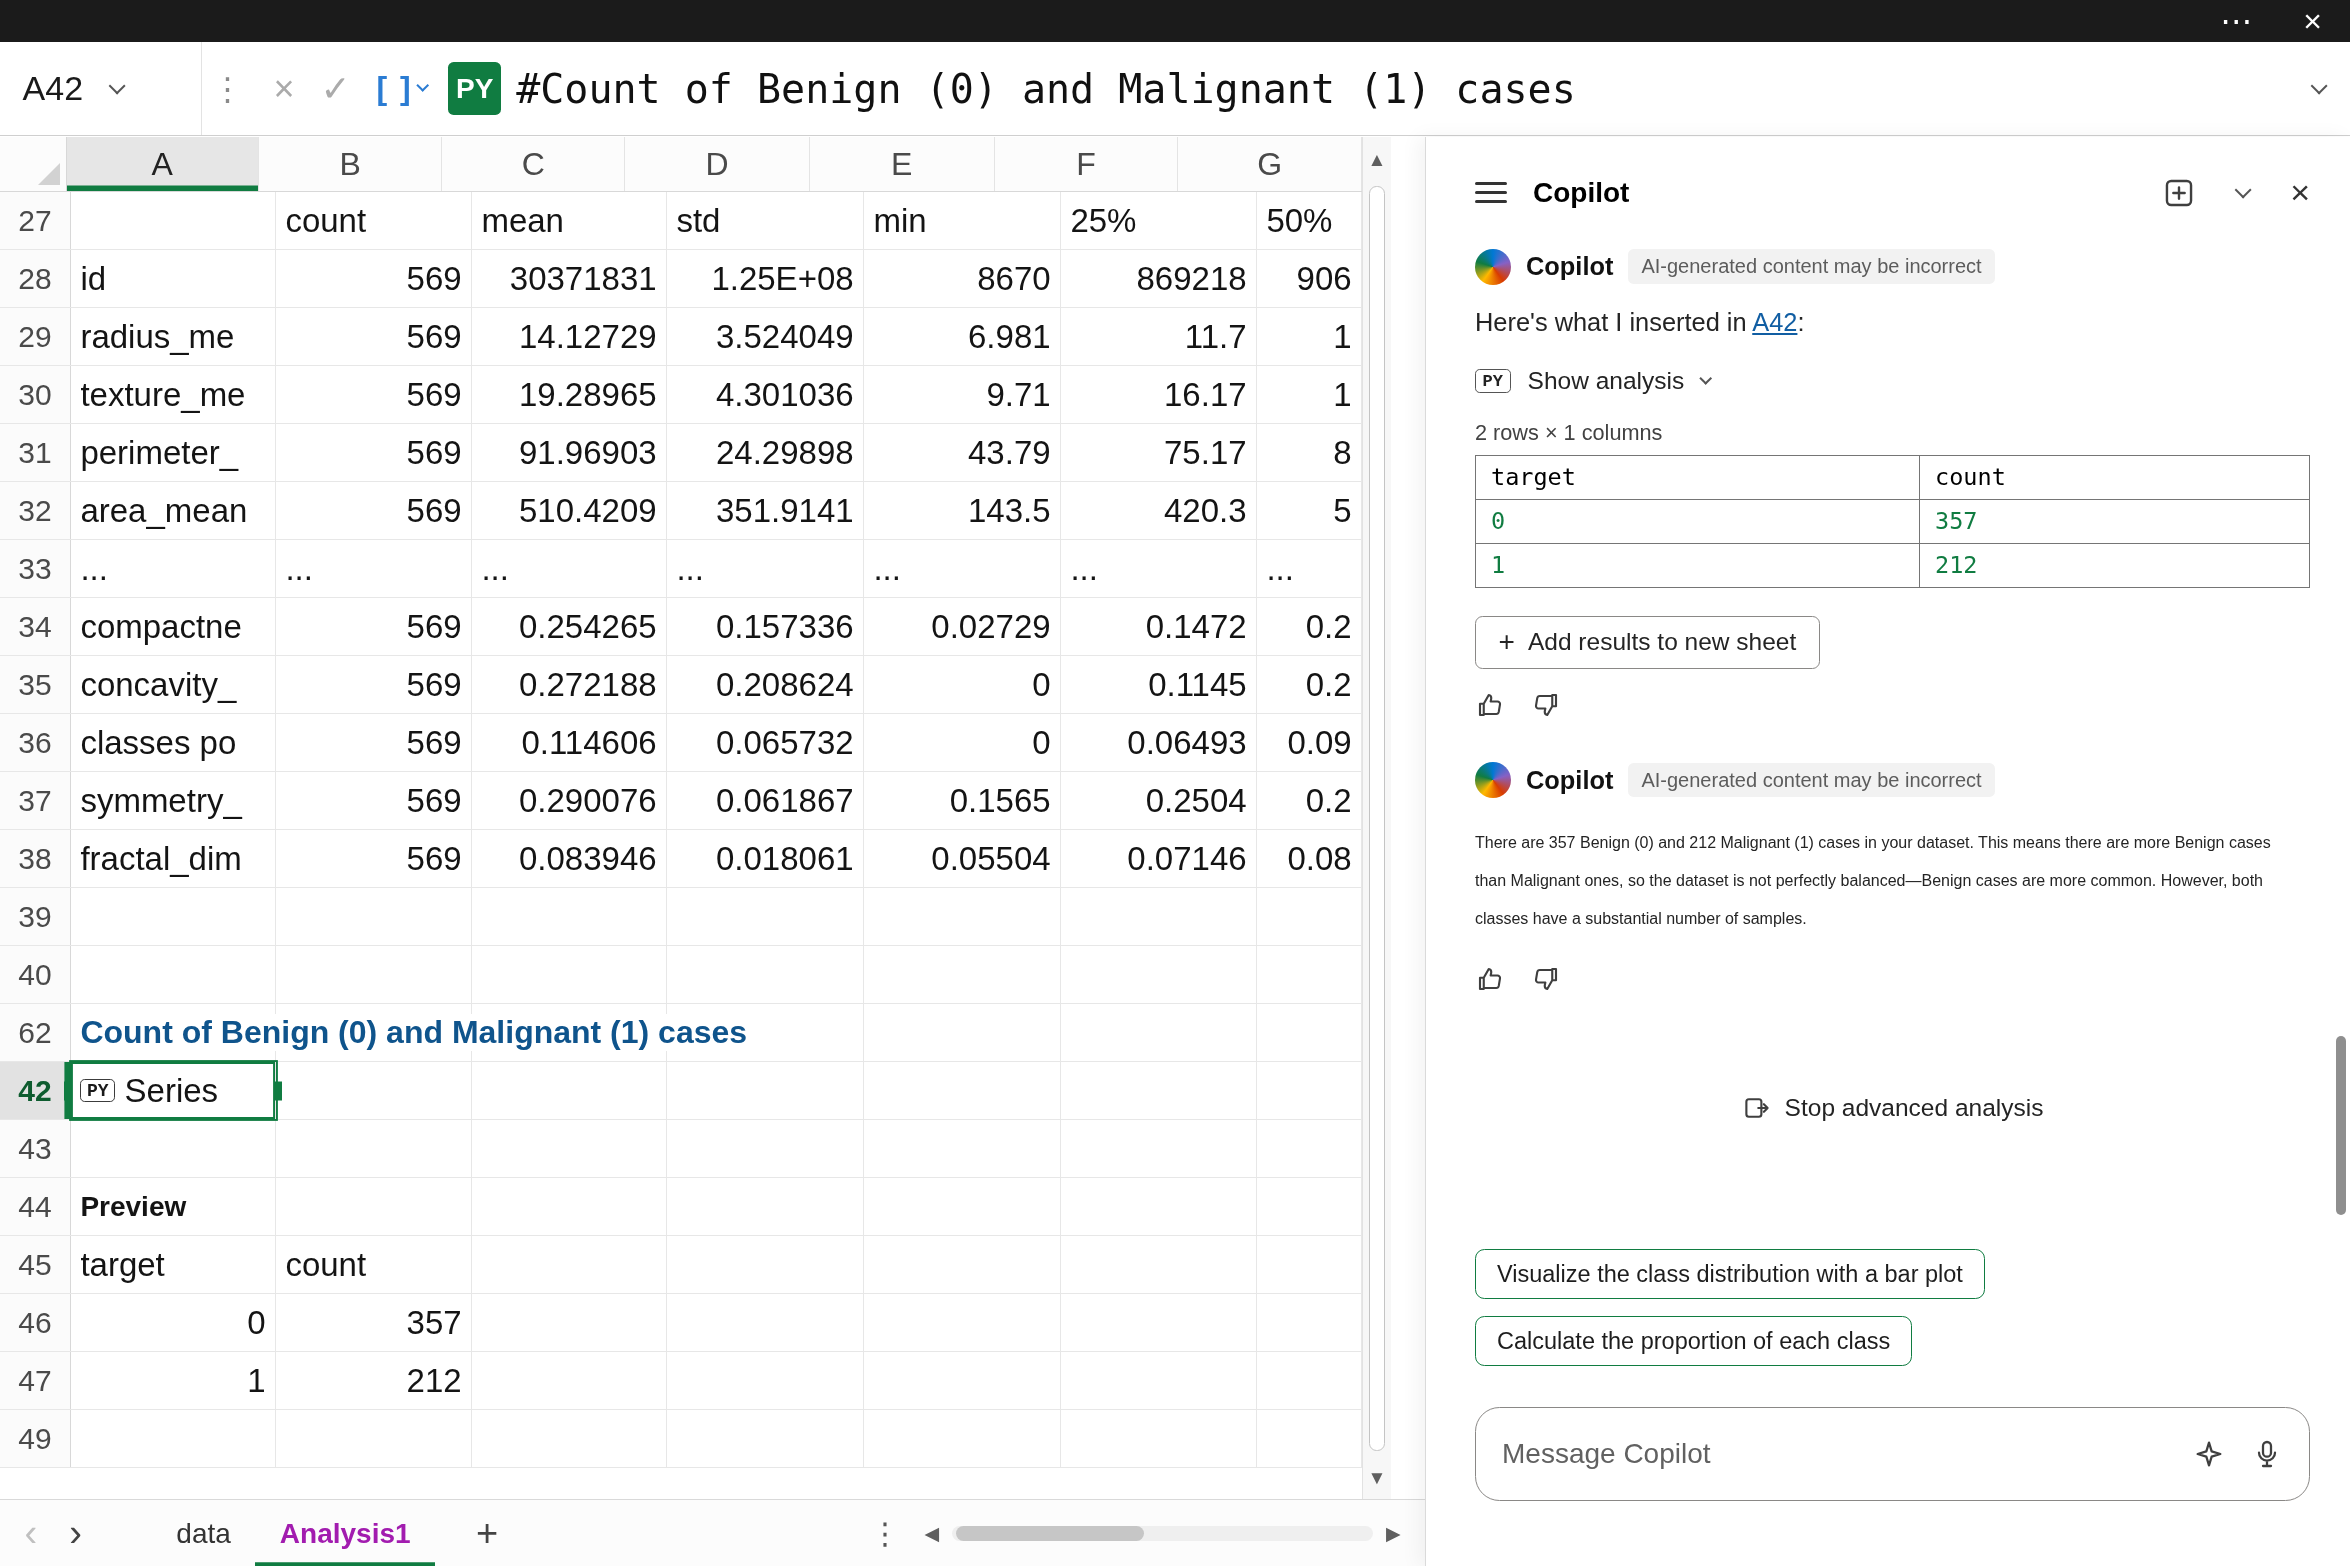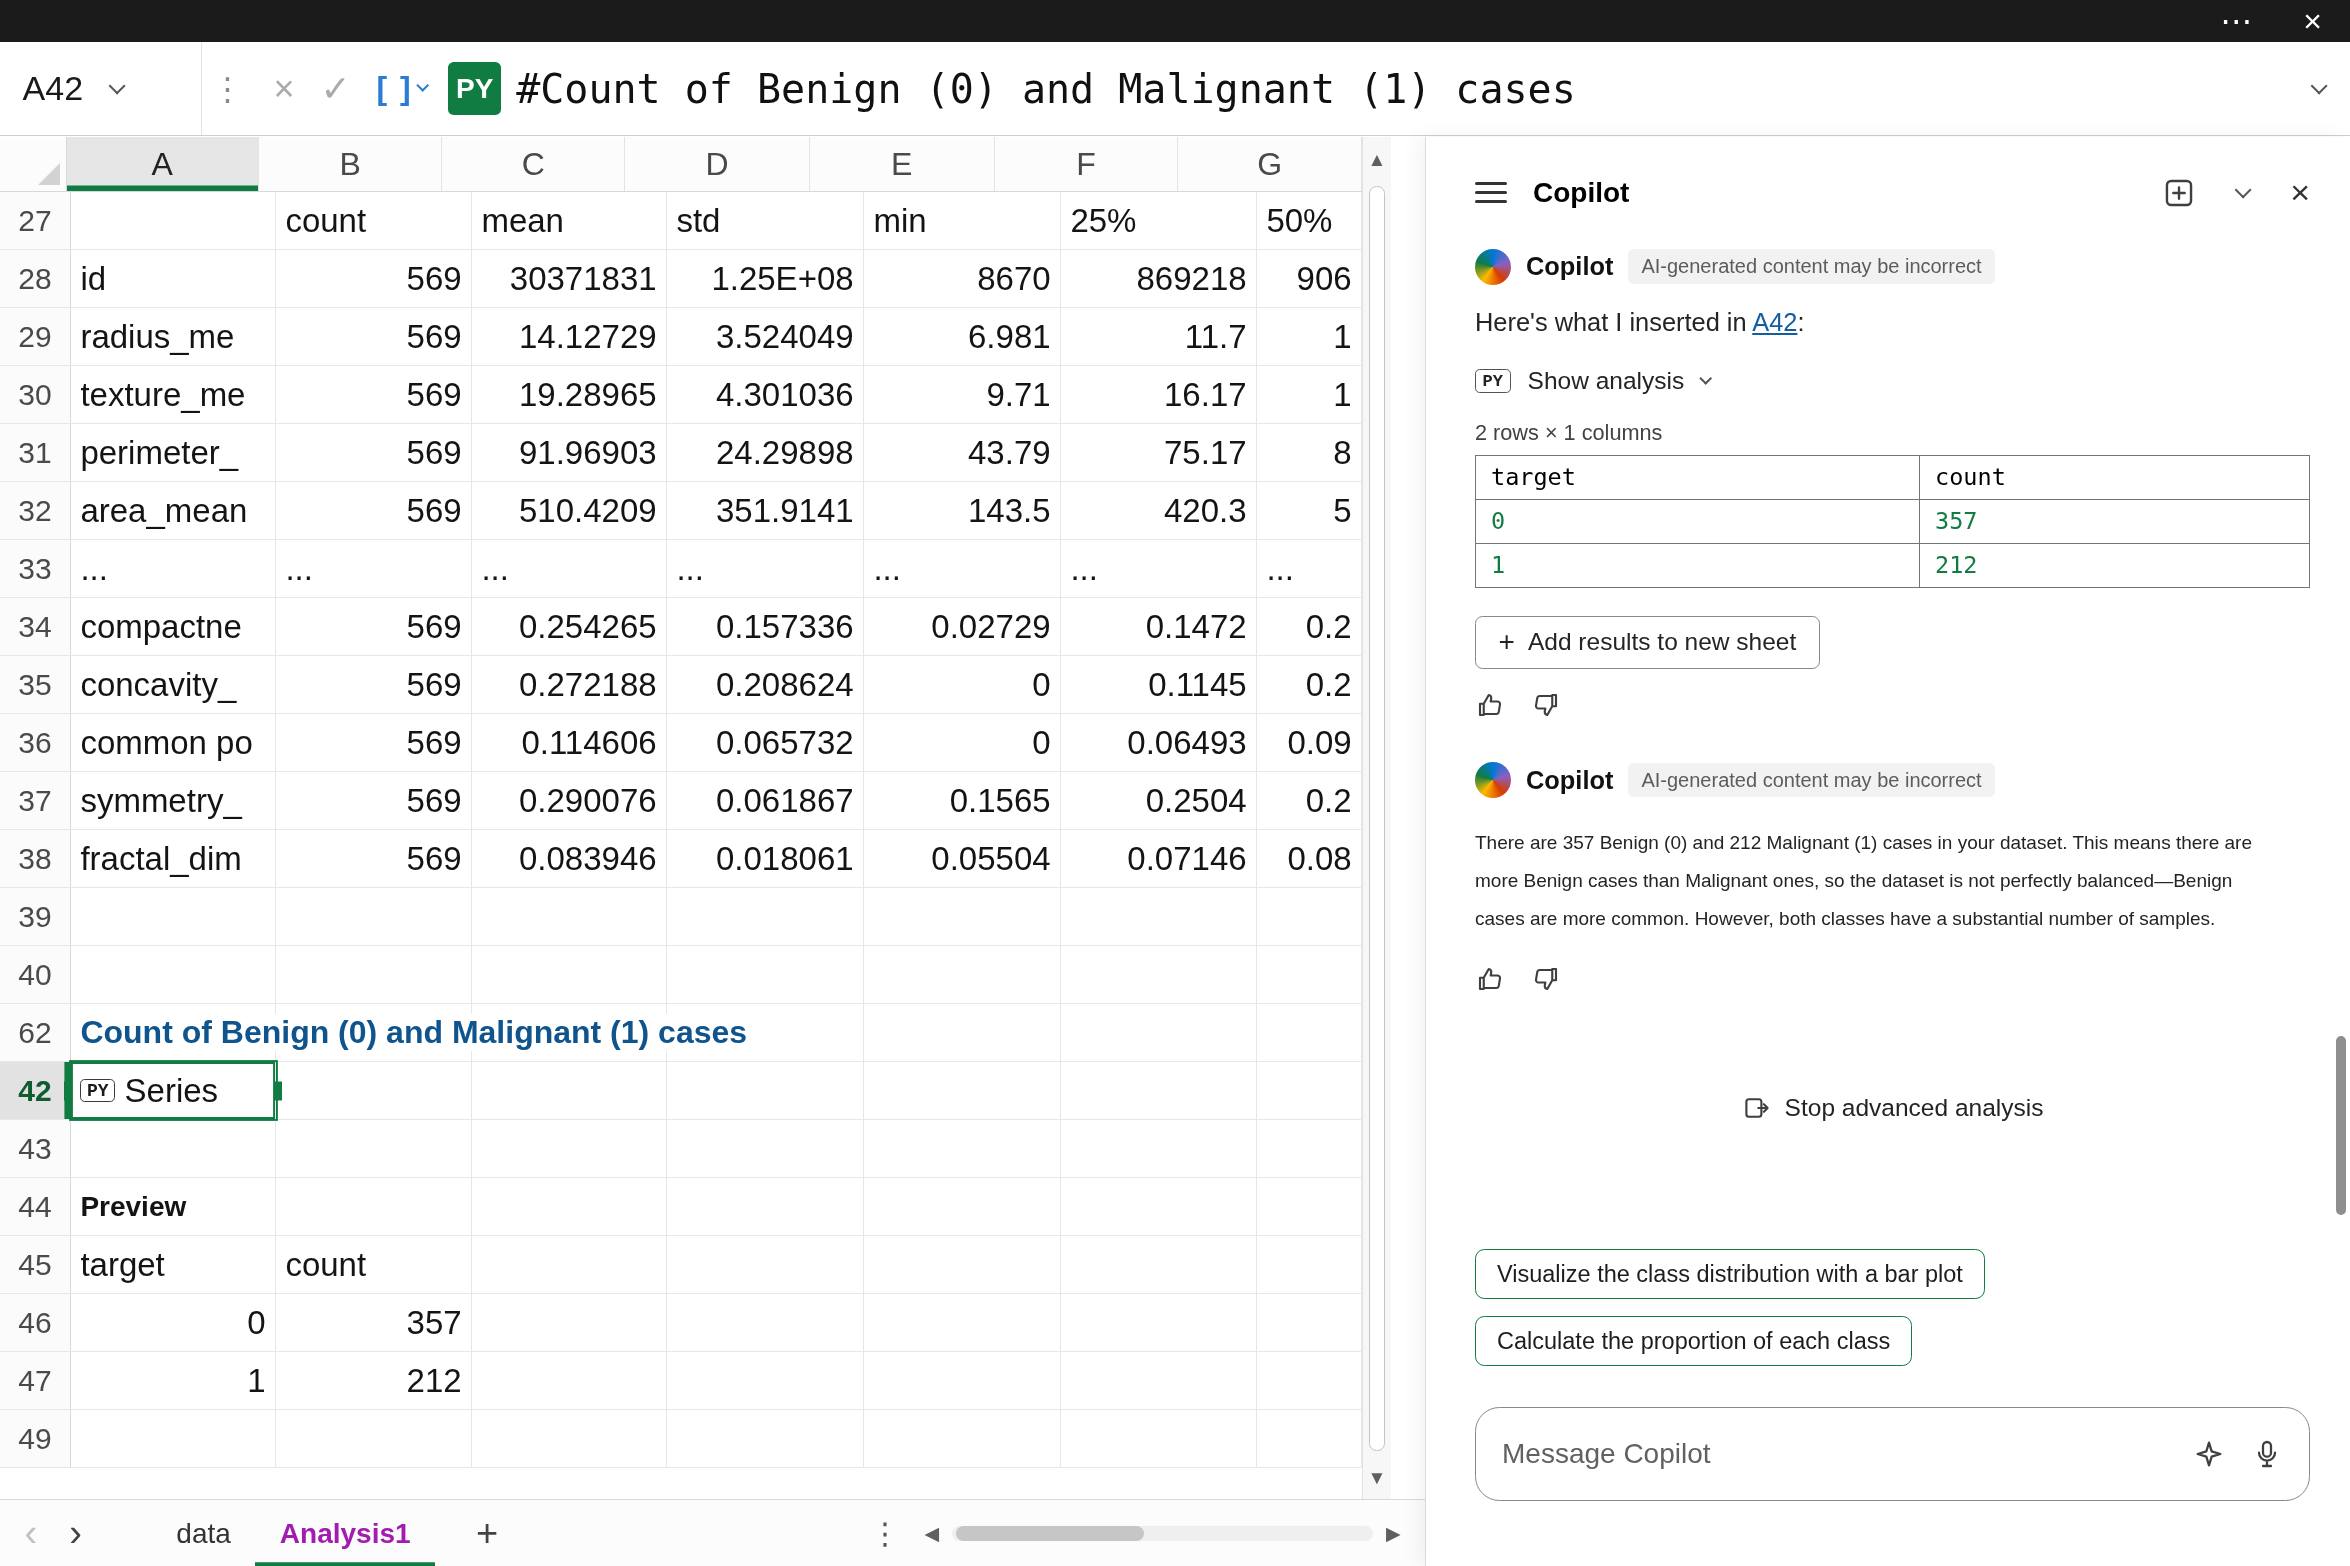--- a/index.html
+++ b/index.html
@@ -101,21 +101,21 @@
   .shape-line { margin-top:24.5px; font-size:21.7px; color:#424242; }
   table.result { border-collapse:collapse; margin-top:9.4px; font-family:"DejaVu Sans Mono", monospace; font-size:23.5px; }
   table.result td, table.result th { border:1.9px solid #757575; padding:7.5px 15px; text-align:left; font-weight:400; min-width:94px; }
   table.result th { color:#000; }
   table.result td { color:#107C41; }
   .add-btn { margin-top:28px; display:inline-flex; align-items:center; gap:13px; border:1.9px solid #8a8886;
              border-radius:7.5px; padding:9.4px 22.6px; font-size:24.5px; color:#242424; background:#fff; width:fit-content; }
   .add-btn .plus { font-size:28px; color:#242424; }
   .thumbs { margin-top:21px; display:flex; gap:26px; }
   .thumbs svg { width:30px; height:30px; }
-  .para { margin-top:21px; font-size:19px; line-height:38px; color:#242424; max-width:810px; }
+  .para { margin-top:21px; font-size:16px; line-height:38px; color:#242424; max-width:810px; }
   .stop-row { margin-top:99px; display:flex; align-items:center; justify-content:center; gap:13px; }
   .stop-row span { font-size:24.5px; color:#242424; }
   .spacer { flex:1; }
   .chips { display:flex; flex-direction:column; gap:17px; align-items:flex-start; }
   .chip { border:1.9px solid #107C41; border-radius:9.4px; padding:10.4px 21px; font-size:23.5px; color:#1d1d1d; background:#fff; }
   .input-row { margin:41px 0 66px 0; height:94px; border:1.9px solid #8a8886; border-radius:24.5px;
                display:flex; align-items:center; padding:0 26px; }
   .input-row input { border:none; outline:none; flex:1; font-size:28px; color:#333; background:transparent;
                      font-family:"Liberation Sans", sans-serif; }
   .input-row input::placeholder { color:#616161; }
@@ -248,21 +248,21 @@
           <div class="gc" style="width: 205px;">concavity_</div>
           <div class="gc a-r" style="width: 196px;">569</div>
           <div class="gc a-r" style="width: 195px;">0.272188</div>
           <div class="gc a-r" style="width: 197px;">0.208624</div>
           <div class="gc a-r" style="width: 197px;">0</div>
           <div class="gc a-r" style="width: 196px;">0.1145</div>
           <div class="gc a-r" style="width: 105px;">0.2</div>
         </div>
         <div class="grid-row">
           <div class="rn">36</div>
-          <div class="gc" style="width: 205px;">common po</div>
+          <div class="gc" style="width: 205px;">classes po</div>
           <div class="gc a-r" style="width: 196px;">569</div>
           <div class="gc a-r" style="width: 195px;">0.114606</div>
           <div class="gc a-r" style="width: 197px;">0.065732</div>
           <div class="gc a-r" style="width: 197px;">0</div>
           <div class="gc a-r" style="width: 196px;">0.06493</div>
           <div class="gc a-r" style="width: 105px;">0.09</div>
         </div>
         <div class="grid-row">
           <div class="rn">37</div>
           <div class="gc" style="width: 205px;">symmetry_</div>

